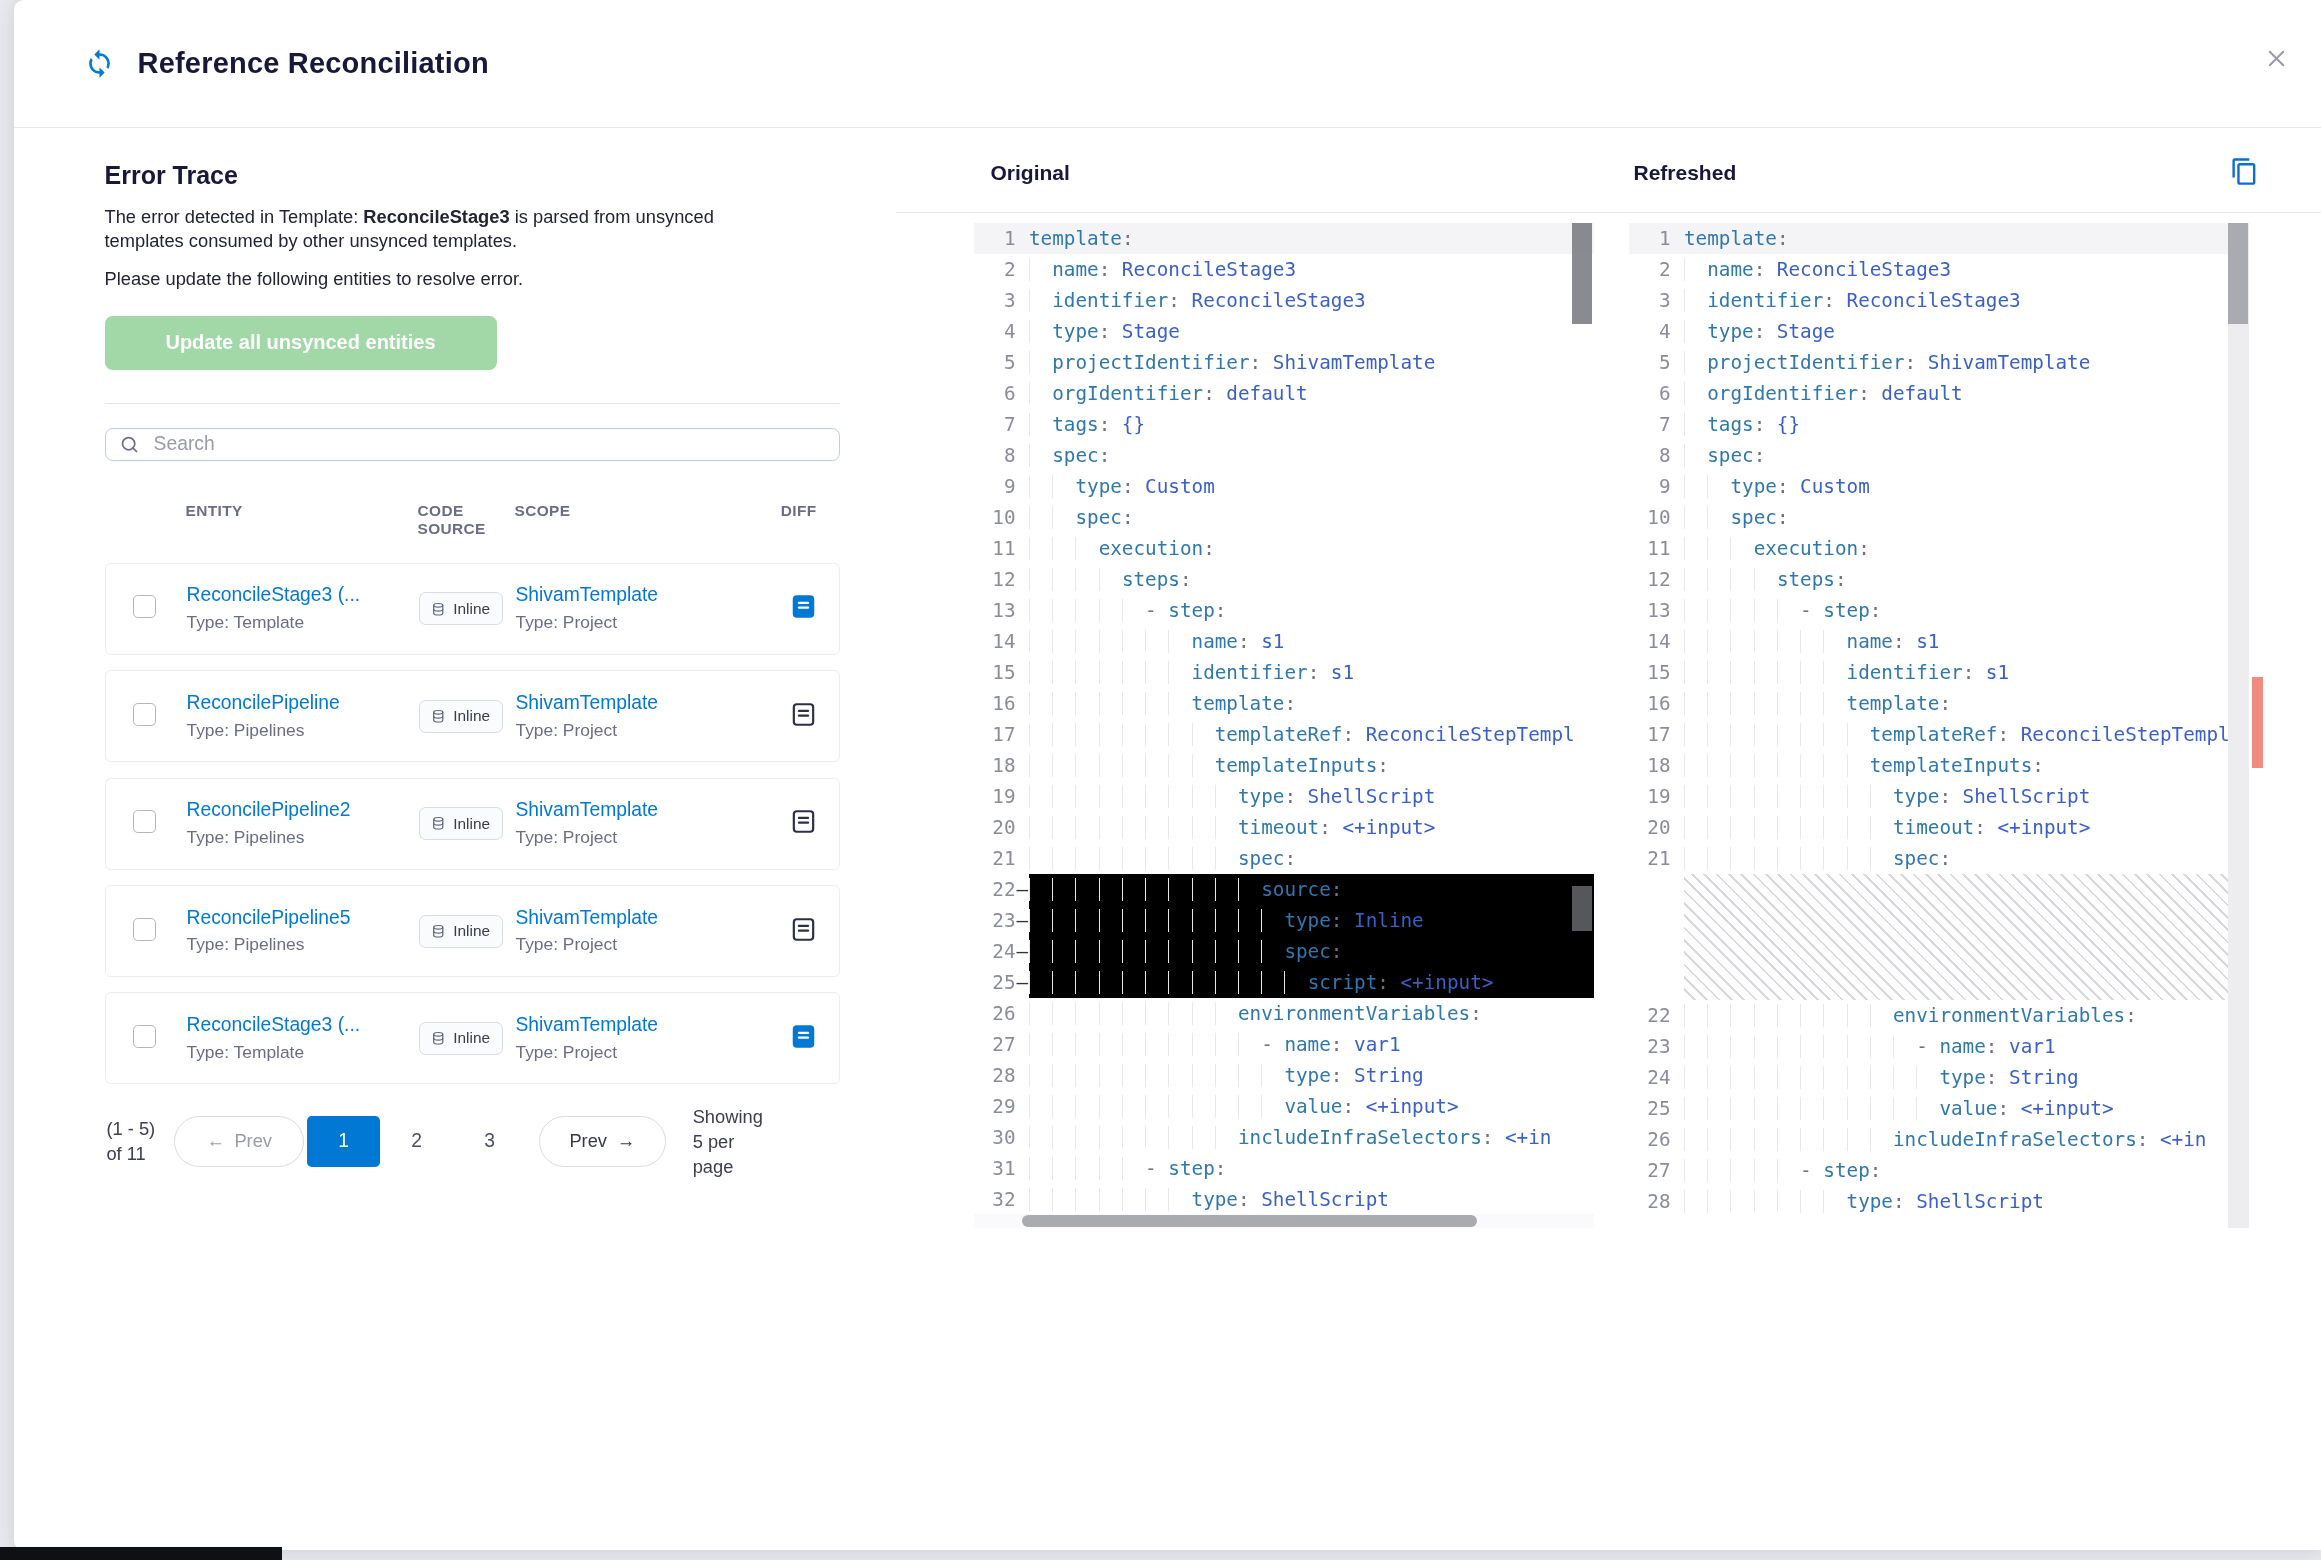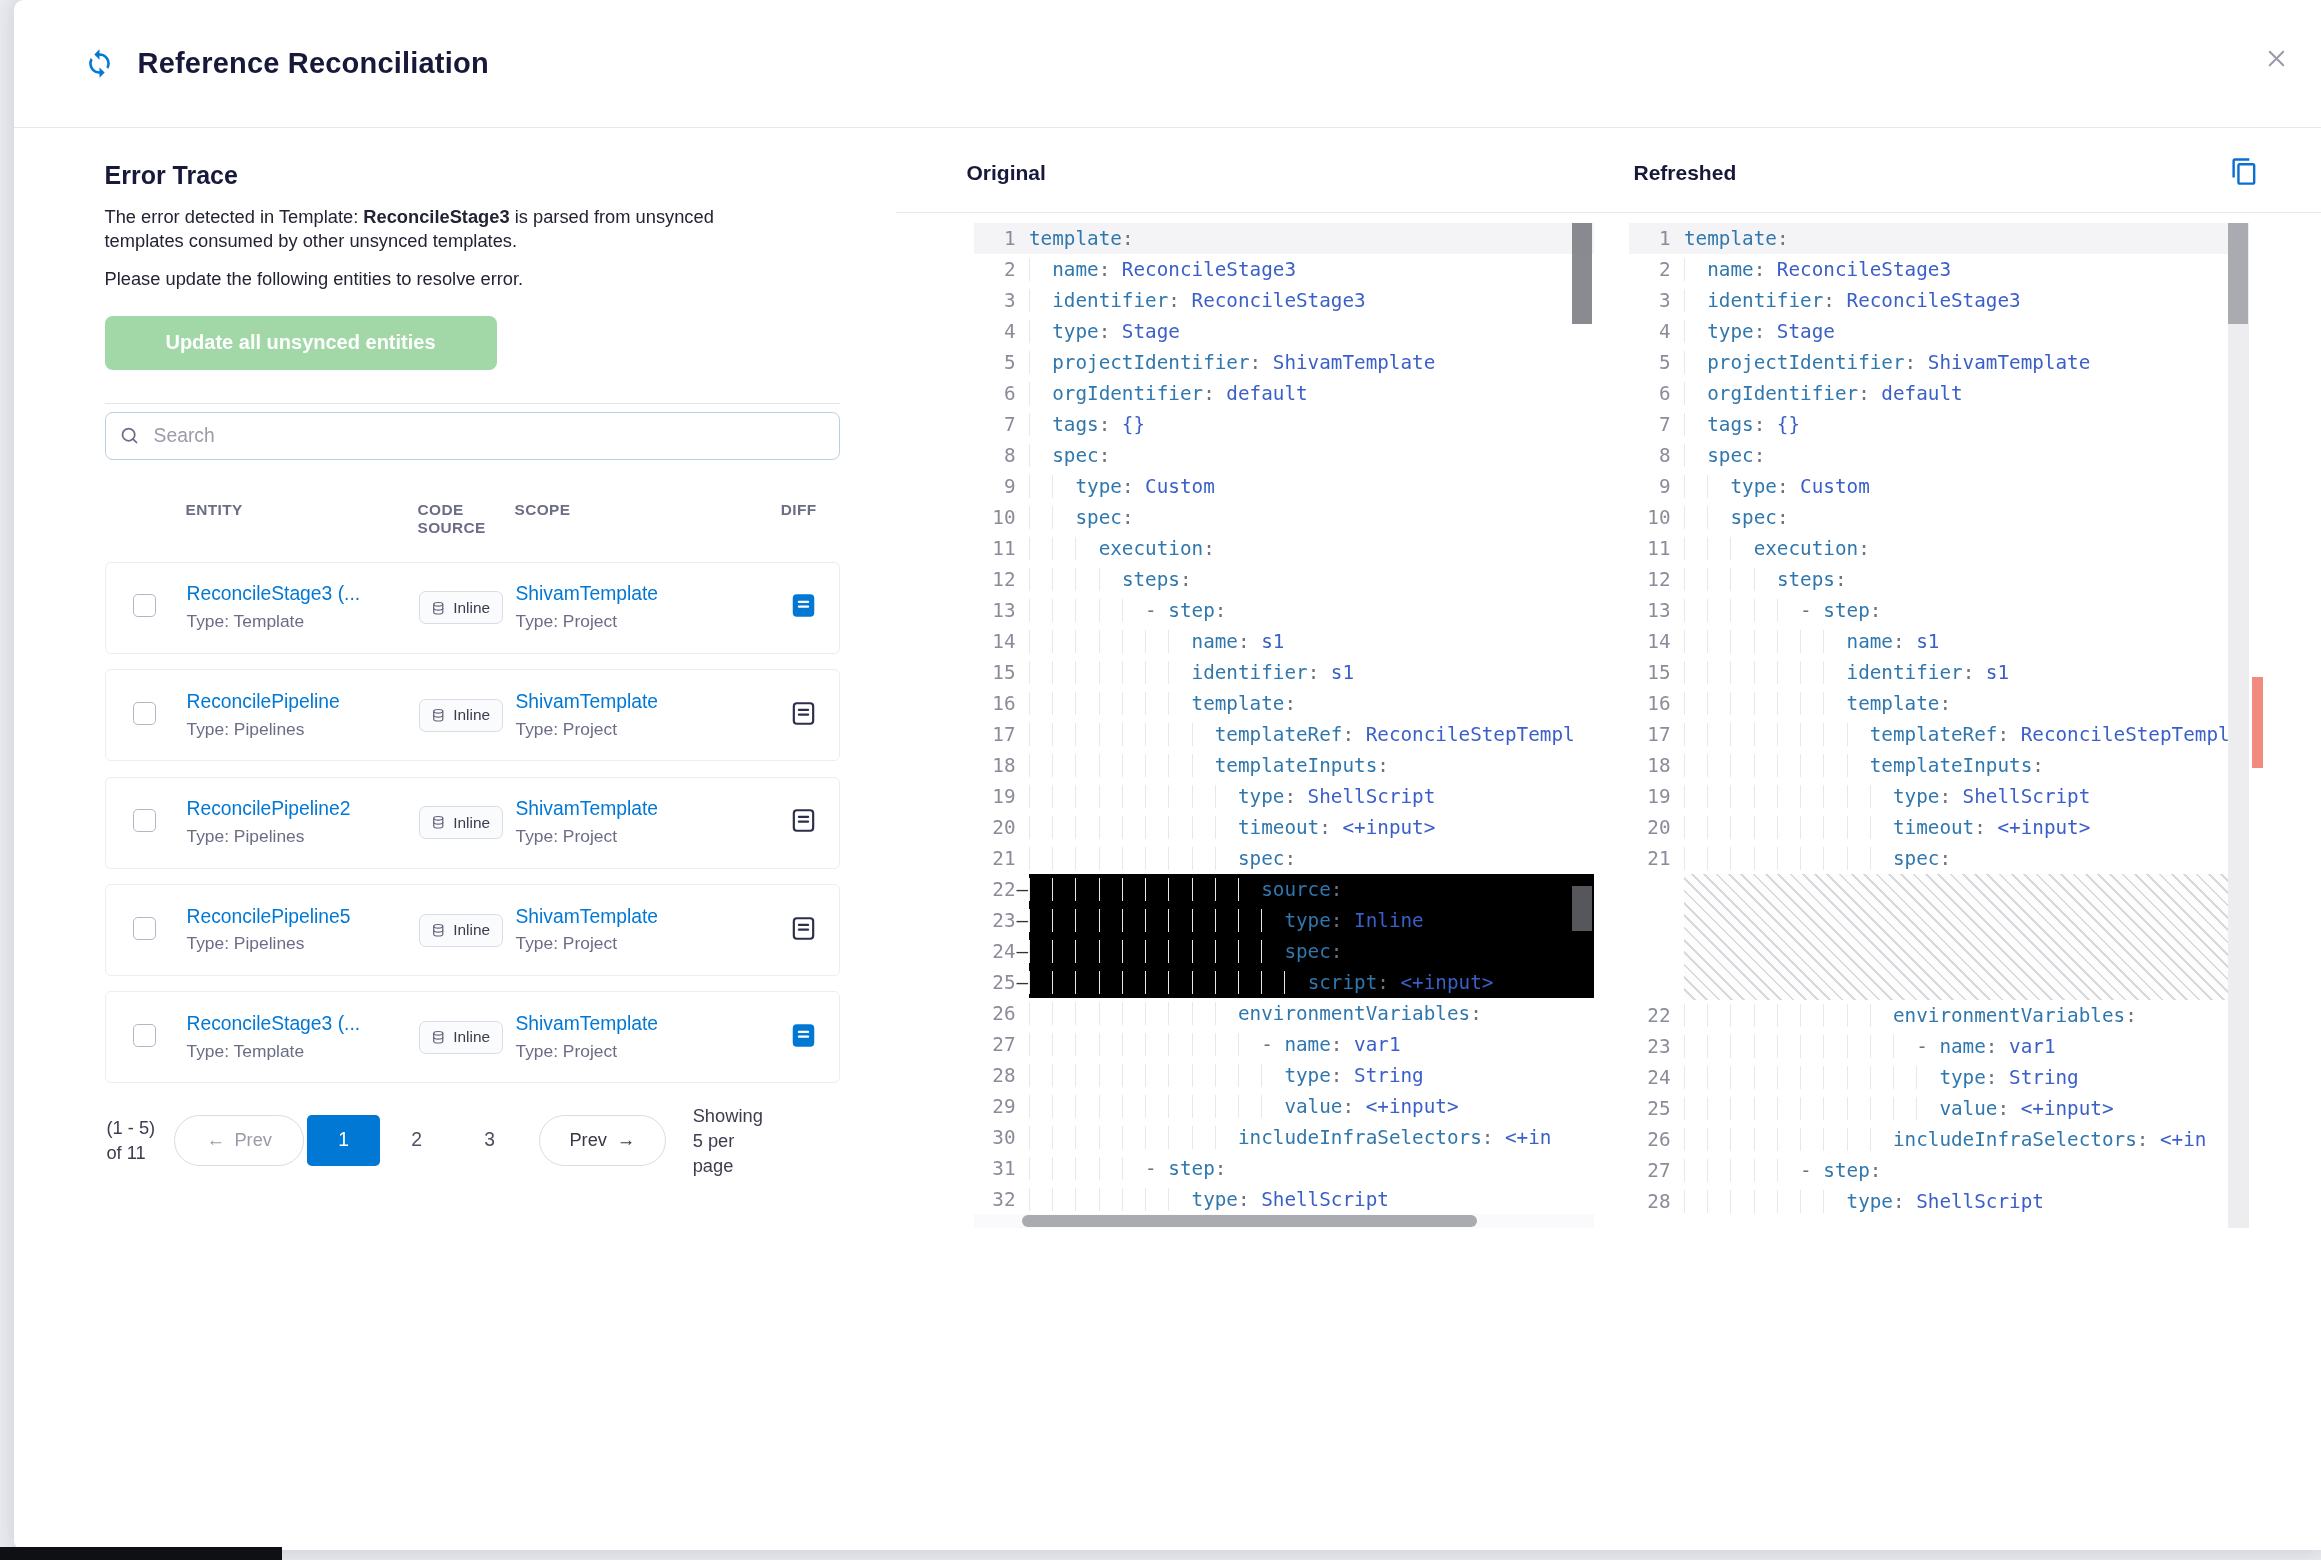--- a/index.html
+++ b/index.html
@@ -27,21 +27,21 @@
   .lp-desc{font-size:18.3px;line-height:24px;color:#232433;margin:15.4px 0 0 0;max-width:676px;}
   .lp-desc b{font-weight:700;}
   .lp-desc2{font-size:18.3px;line-height:24px;color:#232433;margin:13.5px 0 0 0;}
   .update-btn{
     margin-top:25px;width:392px;height:54px;border:none;border-radius:7.7px;
     background:#a2d8a7;color:#ffffff;font-size:20px;font-weight:600;
     font-family:"Liberation Sans",sans-serif;cursor:pointer;
   }
   .lp-divider{margin-top:33px;border:none;border-top:1px solid #e4e5ec;width:735px;}
   .search-box{
-    margin-top:8px;height:48px;border:1px solid #b7cfe2;border-radius:7.7px;background:#fff;
+    margin-top:24px;height:33px;border:1px solid #b7cfe2;border-radius:7.7px;background:#fff;
     display:flex;align-items:center;padding:0 13.5px;box-sizing:border-box;justify-content:center;
   }
   .search-box input{
     border:none;outline:none;flex:1;margin-left:11.6px;font-size:19.3px;color:#232433;
     font-family:"Liberation Sans",sans-serif;background:transparent;
   }
   .search-box input::placeholder{color:#9a9ba8;}
 
   .tgrid{display:grid;grid-template-columns:54px 232px 97px 248px 54px;align-items:center;padding:0 23px 0 27px;box-sizing:border-box;}
   .thead{margin-top:41px;font-size:15.4px;font-weight:700;letter-spacing:0.4px;color:#6b6d85;align-items:start;}
@@ -67,21 +67,21 @@
   .pill.next{width:127px;color:#383946;margin-left:12.6px;}
   .pages{display:flex;margin-left:2.9px;}
   .pgbtn{width:73px;height:51px;border:none;background:transparent;color:#4c4e62;font-size:19.3px;font-family:"Liberation Sans",sans-serif;cursor:pointer;}
   .pgbtn.active{background:#0278d5;color:#fff;border-radius:4.8px;}
   .pg-showing{width:83px;font-size:18.3px;line-height:25px;color:#3c3d4e;margin-left:27px;}
 
   
   .right-sec{position:absolute;left:882px;top:128px;right:0;bottom:0;}
   .rs-header{position:absolute;top:0;left:0;right:0;height:84px;border-bottom:1px solid #e7e8ee;}
   .panel-title{position:absolute;top:33px;font-size:21px;font-weight:700;color:#17183a;}
-  .pt-original{left:71px;}
+  .pt-original{left:95px;}
   .pt-refreshed{left:738px;}
   .copy-btn{position:absolute;right:62px;top:29px;width:29px;height:29px;background:none;border:none;padding:0;cursor:pointer;}
 
   .code-panel{position:absolute;top:95px;height:1005px;width:620px;overflow:hidden;background:#fff;}
   .panel-original{left:78px;}
   .panel-refreshed{left:733px;}
 
   .cl{display:flex;height:31px;line-height:31px;font-family:"DejaVu Sans Mono",monospace;font-size:19.3px;}
   .cl.cur{background:#f4f4f7;}
   .ln{width:42px;flex:none;text-align:right;color:#8a8c99;}

